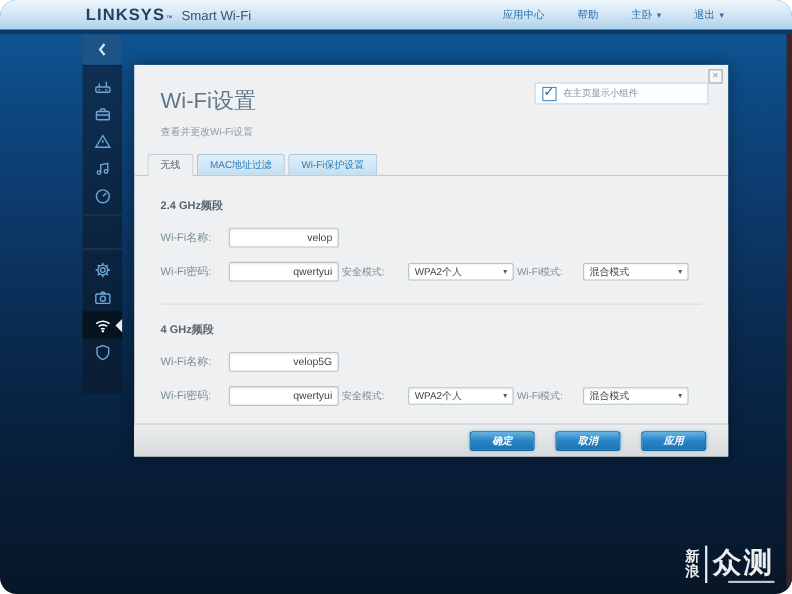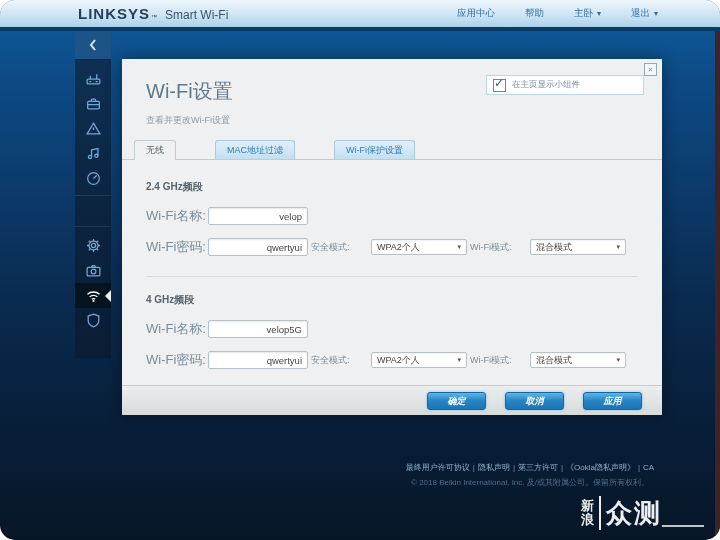--- a/index.html
+++ b/index.html
@@ -44,31 +44,31 @@
   .panel-head{padding:19px 24px 0 24px;position:relative;}
   .panel-title{font-size:20px;color:#60788a;}
   .panel-sub{font-size:9px;color:#8d9ca4;margin-top:9px;}
   .widget-box{position:absolute;top:16px;right:18px;width:158px;height:20px;background:#fdfeff;
     border:1px solid #bcd6e6;display:flex;align-items:center;padding-left:6px;box-sizing:border-box;}
   .widget-check{width:11px;height:11px;border:1px solid #4c8cbf;background:#fff;position:relative;cursor:pointer;flex:0 0 auto;}
   .widget-check .mark{position:absolute;left:0px;top:-4px;color:#145e9e;font-size:12px;font-weight:bold;}
   .widget-label{font-size:8.5px;color:#7e909b;margin-left:6px;}
 
   
-  .tabbar{display:flex;align-items:flex-end;margin-top:13px;padding-left:12px;border-bottom:1px solid #c2cbcf;height:19px;gap:36px;}
+  .tabbar{display:flex;align-items:flex-end;margin-top:13px;padding-left:12px;border-bottom:1px solid #c2cbcf;height:19px;}
   .tab{font-size:9px;padding:0 11px;height:18px;line-height:18px;margin-right:3px;cursor:pointer;
     border:1px solid #aac9dd;border-bottom:none;border-radius:3px 3px 0 0;
     background:linear-gradient(180deg,#e0eff9,#c3dff1);color:#2f7cb7;position:relative;}
   .tab.active{background:#eef0f1;border-color:#c2cbcf;color:#54646d;margin-bottom:-1px;height:19px;z-index:2;}
 
   
   .content{padding:0 24px;}
   .sec-head{margin-top:20px;font-size:10px;font-weight:bold;color:#55646e;}
   .frow{display:flex;align-items:center;margin-top:13px;height:18px;}
-  .flabel{width:62px;font-size:13px;color:#7b8c96;flex:0 0 auto;}
+  .flabel{width:62px;font-size:10px;color:#7b8c96;flex:0 0 auto;}
   .flabel2{width:52px;font-size:9px;color:#7b8c96;margin-left:3px;flex:0 0 auto;}
   .txt{width:88px;height:14px;font-size:9.5px;color:#444;border:1px solid #b6c2c8;border-radius:2px;
     padding:1px 5px;background:#fff;box-shadow:inset 0 1px 2px rgba(0,0,0,0.10);font-family:inherit;text-align:right;}
   .sel{width:96px;height:16px;border:1px solid #b6c2c8;border-radius:2px;background:#fff;margin-left:8px;
     display:flex;align-items:center;justify-content:space-between;padding:0 5px;font-size:9px;color:#444;cursor:pointer;
     box-shadow:inset 0 1px 2px rgba(0,0,0,0.06);flex:0 0 auto;box-sizing:border-box;}
   .sel .arr{font-size:7px;color:#555;}
   .divider{border-top:1px solid #d8dcde;margin-top:20px;}
   .same-link{margin-top:18px;font-size:9px;color:#1f79b6;cursor:pointer;display:inline-block;}
 
@@ -84,21 +84,21 @@
   .page-foot{position:absolute;right:25px;bottom:52px;width:330px;text-align:center;}
   .foot-links{font-size:8px;color:#8fb3cd;}
   .foot-links .sep{color:#6e93ac;margin:0 3px;}
   .foot-link{cursor:pointer;}
   .foot-copy{font-size:8px;color:#4e6f88;margin-top:4px;}
 
   
   .watermark{position:absolute;right:16px;bottom:10px;display:flex;align-items:center;color:#fff;opacity:0.93;}
   .wm-side{display:flex;flex-direction:column;font-size:13px;font-weight:bold;line-height:14px;text-align:center;}
   .wm-bar{width:2px;height:34px;background:#fff;margin:0 5px;}
-  .wm-main-wrap{display:flex;flex-direction:row;align-items:flex-end;}
+  .wm-main-wrap{display:flex;flex-direction:column;align-items:flex-end;}
   .wm-main{font-size:26px;font-weight:bold;letter-spacing:2px;line-height:28px;}
   .wm-line{width:42px;height:2px;background:#fff;margin-top:3px;opacity:0.8;}
 </style>
 </head>
 <body>
 
 <div id="stage">
 
   <div class="topbar">
     <div class="brand">
@@ -272,26 +272,20 @@
       <span class="same-link">将所有 Wi-Fi 设为相同名称</span>
     </div>
 
     <div class="panel-foot">
       <div class="btn">确定</div>
       <div class="btn">取消</div>
       <div class="btn">应用</div>
     </div>
   </div>
 
-  <div class="page-foot">
-    <div class="foot-links">
-      <span class="foot-link">最终用户许可协议</span><span class="sep">|</span><span class="foot-link">隐私声明</span><span class="sep">|</span><span class="foot-link">第三方许可</span><span class="sep">|</span><span class="foot-link">《Ookla隐私声明》</span><span class="sep">|</span><span class="foot-link">CA</span>
-    </div>
-    <div class="foot-copy">© 2018 Belkin International, Inc. 及/或其附属公司。保留所有权利。</div>
-  </div>
 
   <div class="watermark">
     <div class="wm-side">
       <span>新</span>
       <span>浪</span>
     </div>
     <div class="wm-bar"></div>
     <div class="wm-main-wrap">
       <span class="wm-main">众测</span>
       <span class="wm-line"></span>

